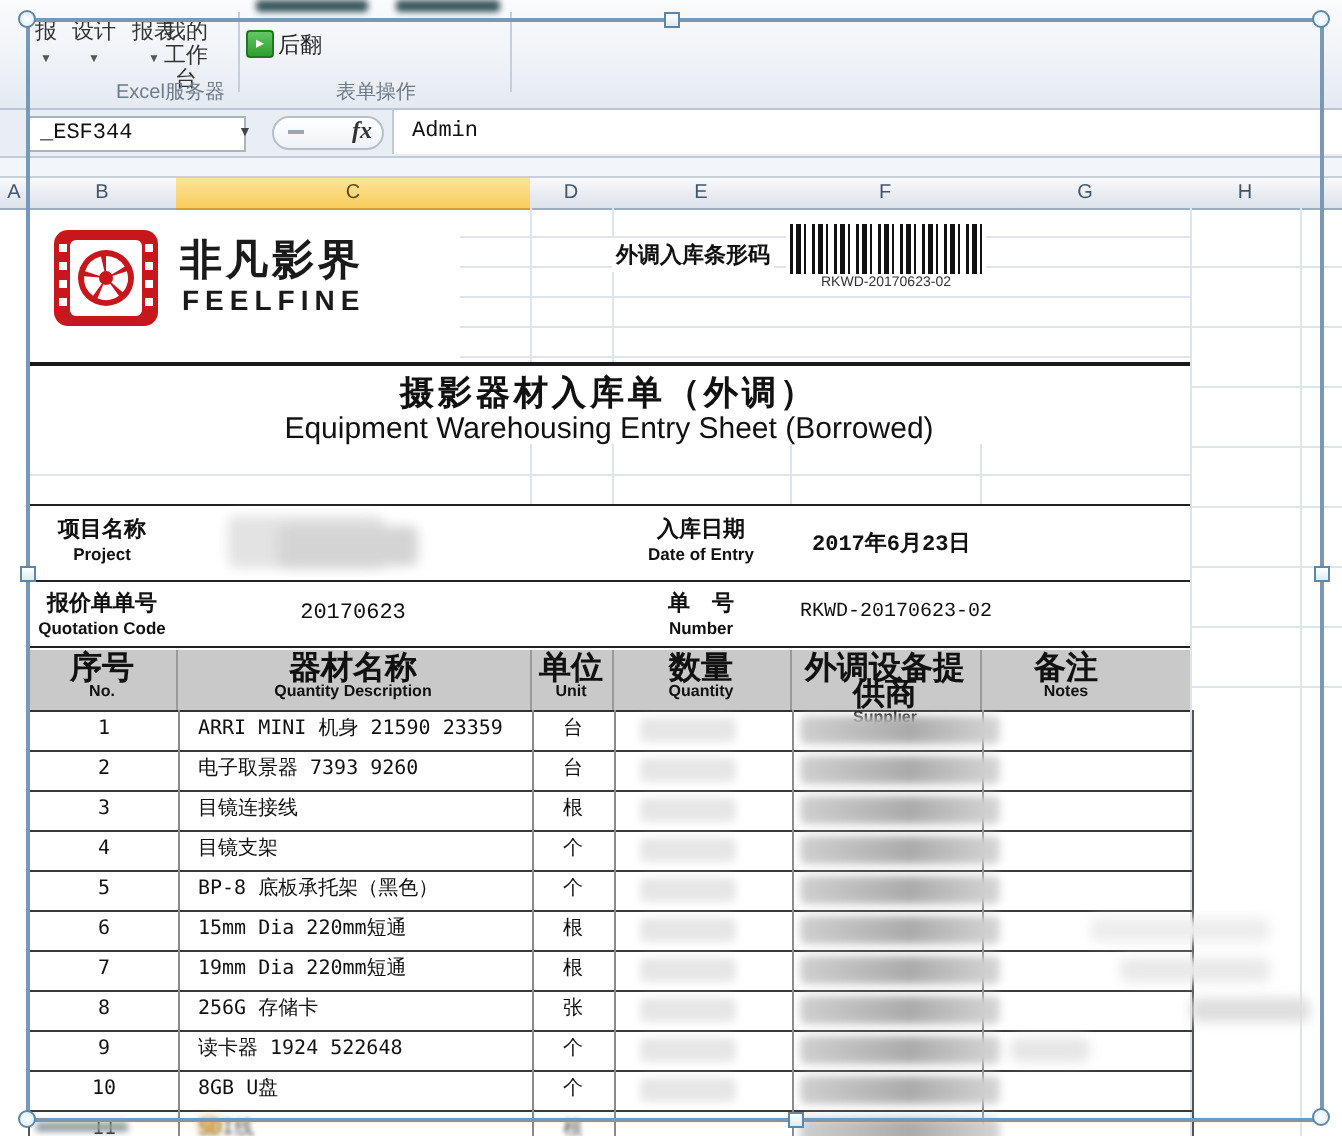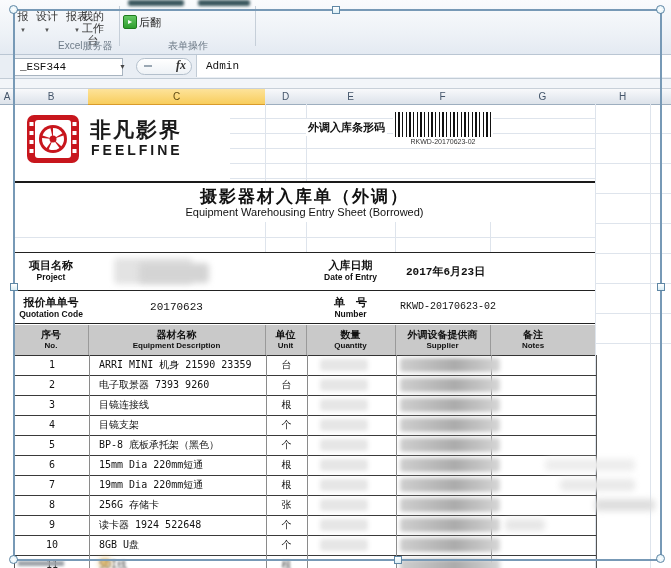--- a/index.html
+++ b/index.html
@@ -31,27 +31,27 @@
   .gline-v{width:1px;background:#dee4ec;}
   
   .docpanel{background:#fff;}
   .logo-cn{font-size:21px;font-weight:bold;color:#1a1a1a;letter-spacing:2px;}
   .logo-en{font-size:14px;font-weight:bold;color:#1a1a1a;letter-spacing:3px;}
   .bc-label{font-size:11px;font-weight:bold;color:#111;background:#fff;padding:1px 2px;}
   .barcode{width:96px;height:25px;background:
      repeating-linear-gradient(90deg,#111 0 1.5px,#fff 1.5px 3px,#111 3px 5.5px,#fff 5.5px 7px,#111 7px 8px,#fff 8px 11px);}
   .bc-code{font-size:7px;color:#333;text-align:center;}
   .title-cn{font-size:17px;font-weight:bold;color:#111;letter-spacing:2px;text-align:center;}
-  .title-en{font-size:11px;color:#111;text-align:center;}
+  .title-en{font-size:15px;color:#111;text-align:center;}
   .blackline{background:#1a1a1a;}
   .info-label-cn{font-size:11px;font-weight:bold;color:#111;text-align:center;line-height:13px;}
   .info-label-en{font-size:8.5px;font-weight:bold;color:#111;text-align:center;line-height:10px;}
   .info-val{font-size:11px;color:#111;font-family:"Liberation Mono",monospace;}
   .tblheader{background:#c9c9c9;}
-  .th-cn{font-size:10px;font-weight:bold;color:#111;text-align:center;line-height:13px;}
+  .th-cn{font-size:16px;font-weight:bold;color:#111;text-align:center;line-height:13px;}
   .th-en{font-size:8px;font-weight:bold;color:#111;text-align:center;line-height:10px;}
   .trow{left:14px;width:581px;height:20px;border-bottom:1px solid #3a3a3a;}
   .cell{position:absolute;top:0;height:20px;font-size:10px;color:#111;line-height:20px;font-family:"DejaVu Sans Mono",monospace;}
   .c-no{left:0;width:74px;text-align:center;}
   .c-name{left:74px;width:177px;padding-left:10px;box-sizing:border-box;}
   .c-unit{left:251px;width:41px;text-align:center;}
   .vline{position:absolute;top:0;width:1px;height:100%;background:#8a8a8a;}
   .blur-qty{position:absolute;left:305px;top:4px;width:48px;height:12px;background:#e6e6e6;filter:blur(2px);border-radius:3px;}
   .blur-sup{position:absolute;left:385px;top:3px;width:100px;height:14px;background:linear-gradient(90deg,#cfcfcf,#ababab 55%,#d6d6d6);filter:blur(2px);border-radius:3px;}
   .blur-soft{position:absolute;background:#e3e3e3;filter:blur(3px);border-radius:4px;}
@@ -214,21 +214,21 @@
     <div class="vline" style="left:251px;background:#9a9a9a;"></div>
     <div class="vline" style="left:292px;background:#9a9a9a;"></div>
     <div class="vline" style="left:381px;background:#9a9a9a;"></div>
     <div class="vline" style="left:476px;background:#9a9a9a;"></div>
     <div class="abs" style="left:0;top:3px;width:74px;">
       <div class="th-cn">序号</div>
         <div class="th-en">No.</div>
     </div>
     <div class="abs" style="left:74px;top:3px;width:177px;">
       <div class="th-cn">器材名称</div>
-        <div class="th-en">Equipment Description</div>
+        <div class="th-en">Quantity Description</div>
     </div>
     <div class="abs" style="left:251px;top:3px;width:41px;">
       <div class="th-cn">单位</div>
         <div class="th-en">Unit</div>
     </div>
     <div class="abs" style="left:292px;top:3px;width:89px;">
       <div class="th-cn">数量</div>
         <div class="th-en">Quantity</div>
     </div>
     <div class="abs" style="left:381px;top:3px;width:95px;">

